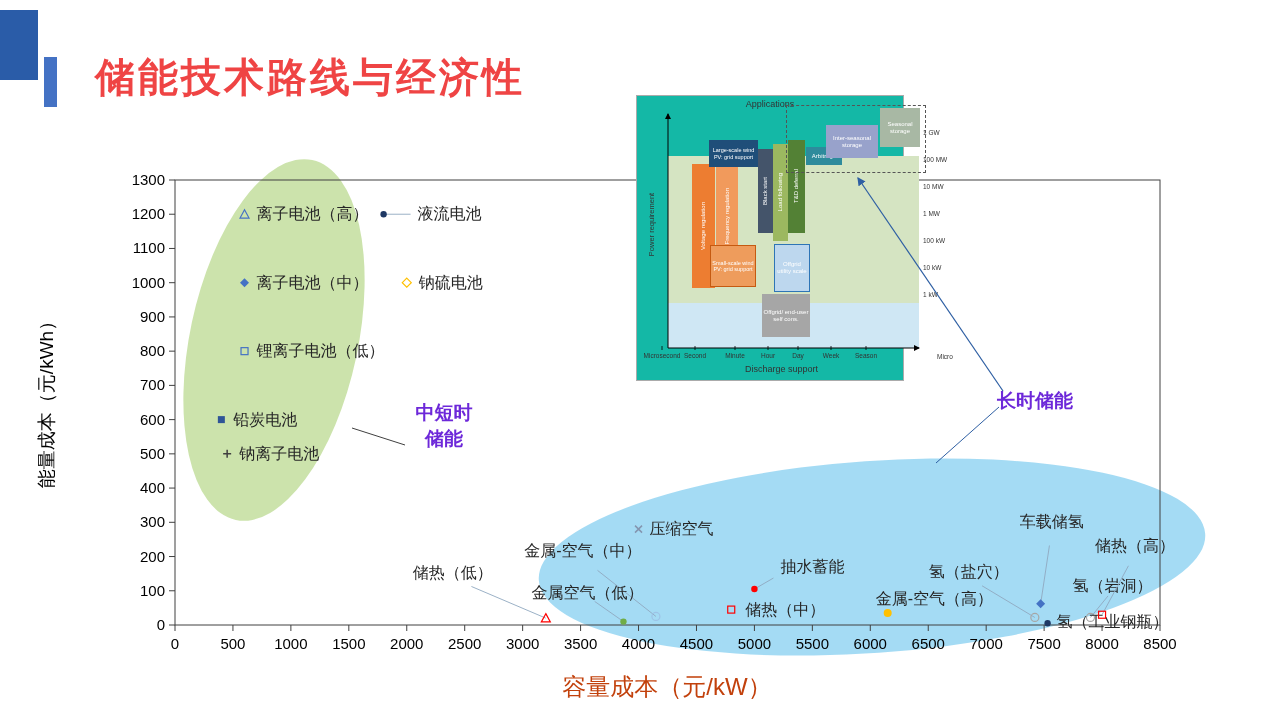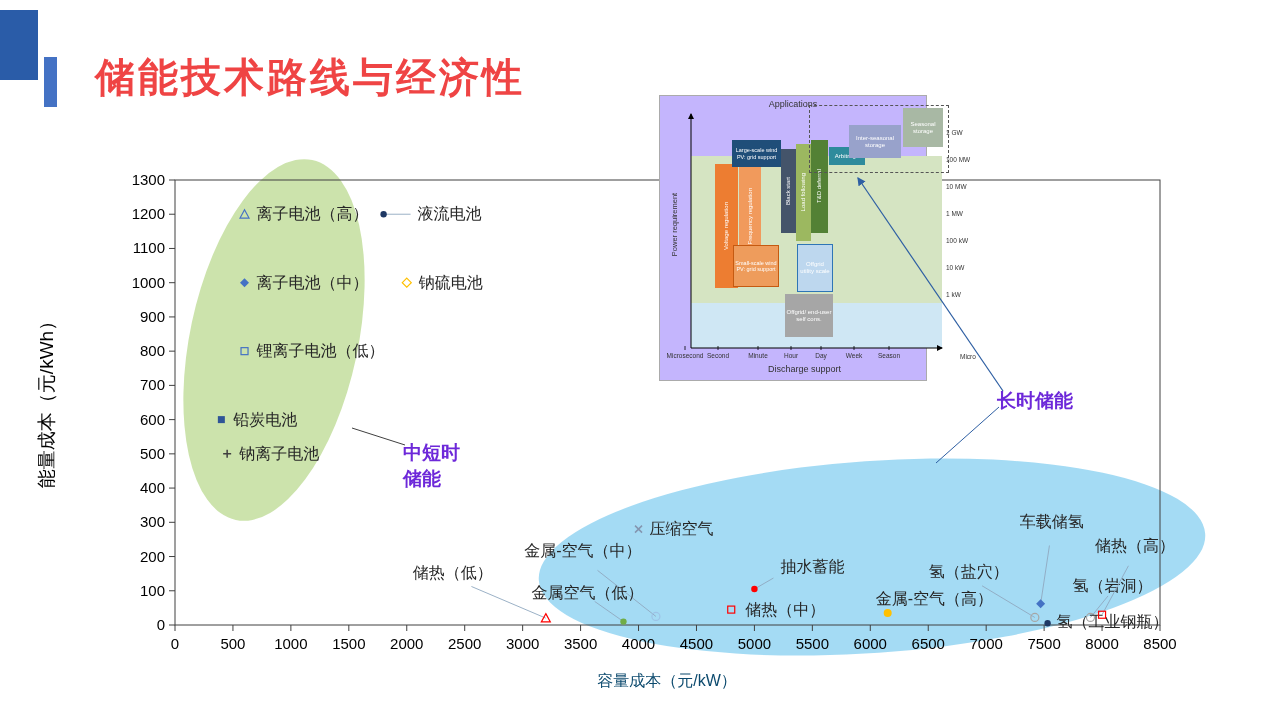--- a/index.html
+++ b/index.html
@@ -5,26 +5,26 @@
   *{margin:0;padding:0;box-sizing:border-box}
   html,body{background:#fff}
   body{width:1280px;height:720px;font-family:"Liberation Sans","DejaVu Sans",sans-serif;overflow:hidden}
   #slide{position:relative;width:1280px;height:720px;background:#fff;overflow:hidden}
   #accent-1{position:absolute;left:0;top:10px;width:38px;height:70px;background:#2A5CA8}
   #accent-2{position:absolute;left:44px;top:57px;width:13px;height:50px;background:#4472C4}
   #title{position:absolute;left:95px;top:50px;font-size:40px;font-weight:bold;color:#ef4444;letter-spacing:3px;z-index:2}
   #chart-svg{position:absolute;left:0;top:0;z-index:1}
   #overlay-svg{position:absolute;left:0;top:0;z-index:6;pointer-events:none}
   #y-title{position:absolute;left:47px;top:400px;transform:translate(-50%,-50%) rotate(-90deg);font-size:19px;color:#000;white-space:nowrap;z-index:2}
-  #x-title{position:absolute;left:667px;top:671px;transform:translateX(-50%);font-size:16px;color:#0c4a6e;z-index:2}
+  #x-title{position:absolute;left:667px;top:671px;transform:translateX(-50%);font-size:24px;color:#c2410c;z-index:2}
   .anno{position:absolute;font-size:19px;font-weight:bold;color:#6d28d9;z-index:2;white-space:pre-line}
-  #anno-short{left:403px;top:440px;width:82px;line-height:1.35}
+  #anno-short{left:403px;top:400px;width:82px;text-align:center;line-height:1.35}
   #anno-long{left:997px;top:388px}
   
-  #inset{position:absolute;left:659px;top:95px;width:268px;height:286px;background:#c4b5fd;border:1px solid #ababab;z-index:4}
+  #inset{position:absolute;left:636px;top:95px;width:268px;height:286px;background:#14b8a6;border:1px solid #ababab;z-index:4}
   .band{position:absolute;left:31px;width:251px}
   #band-green{top:60px;height:147px}
   #band-blue{top:207px;height:45px}
   #inset-axes{position:absolute;left:0;top:0}
   .inset-title{position:absolute;left:0;top:3px;width:100%;text-align:center;font-size:9px;color:#333}
   .inset-ylabel{position:absolute;left:-36px;top:124px;width:100px;text-align:center;transform:rotate(-90deg);font-size:7.5px;color:#333}
   .inset-xlabel{position:absolute;left:108px;top:268px;font-size:9px;color:#333}
   .itick{position:absolute;top:256px;font-size:6.5px;color:#333;transform:translateX(-50%);white-space:nowrap}
   .iplab{position:absolute;font-size:6.5px;color:#333;white-space:nowrap}
   .ibox{position:absolute;display:flex;align-items:center;justify-content:center;text-align:center;color:#fff;font-size:6px;line-height:1.15;padding:1px;overflow:hidden}

